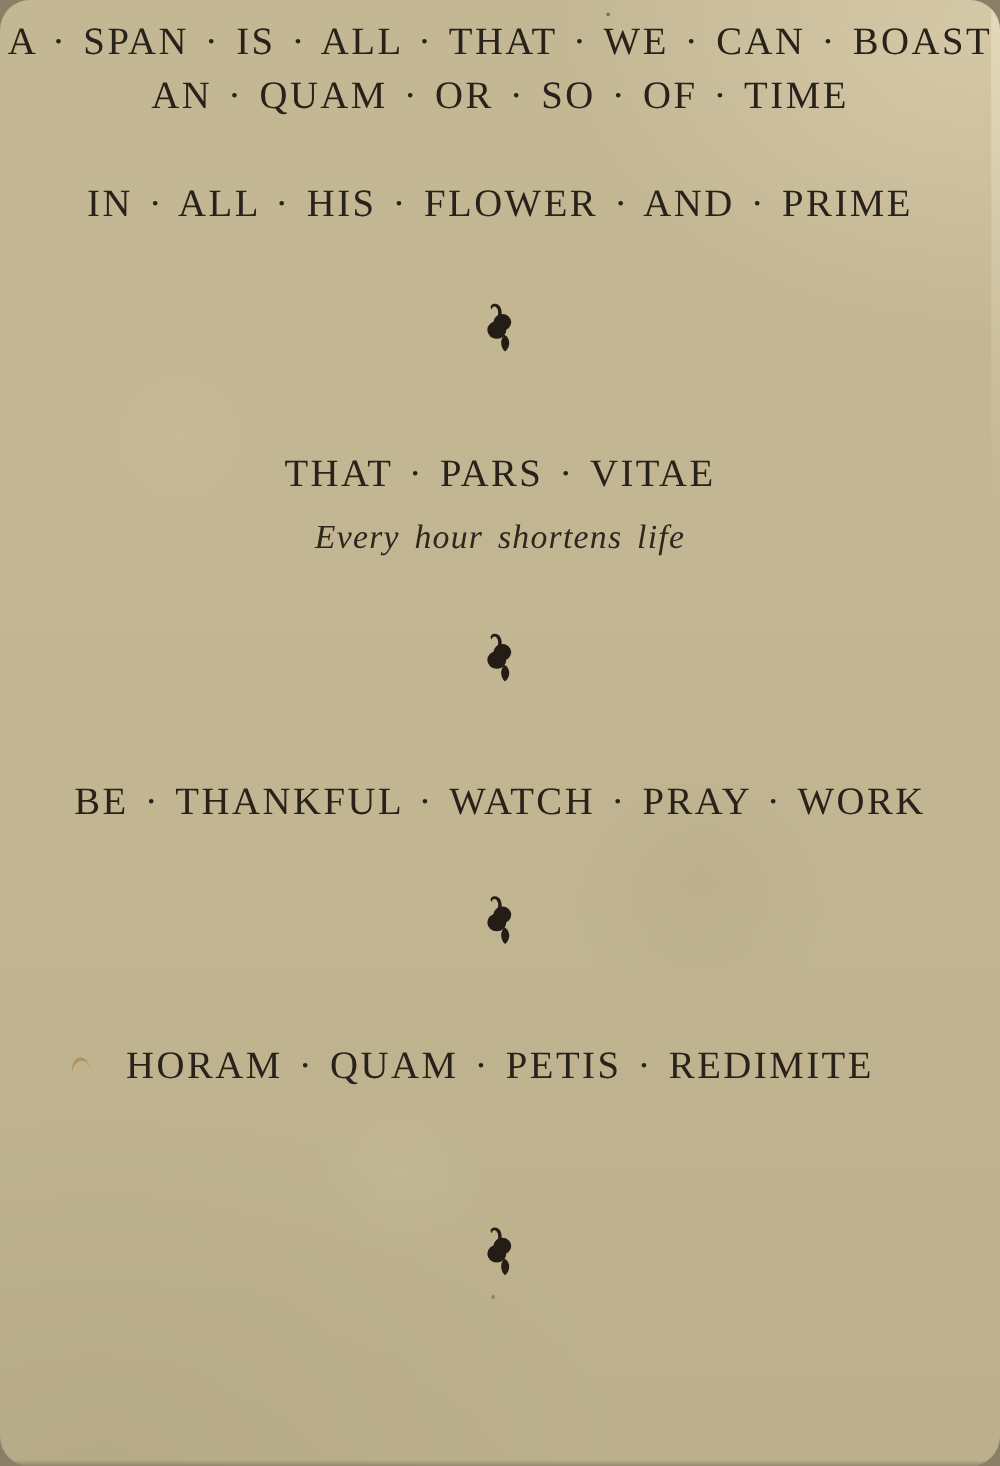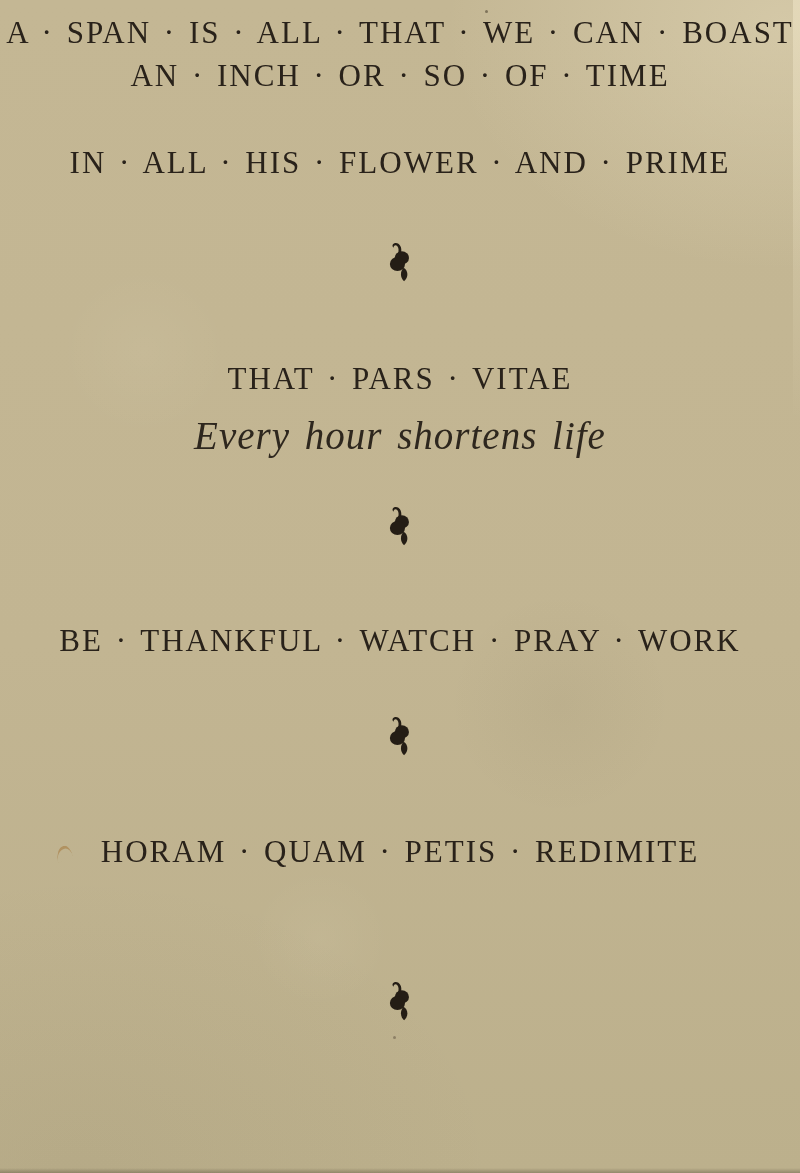--- a/index.html
+++ b/index.html
@@ -10,20 +10,21 @@
   }
   .page{
     position:relative;
     width:800px;height:1173px;
     overflow:hidden;
     background:
       radial-gradient(ellipse 520px 380px at 98% 2%, rgba(238,228,198,0.38), rgba(238,228,198,0) 65%),
       radial-gradient(ellipse 700px 500px at 10% 100%, rgba(80,70,50,0.06), rgba(80,70,50,0) 60%),
       linear-gradient(180deg, #c4b794 0%, #c2b592 55%, #bcb08c 100%);
     color:#2a231b;
+    border-radius:24px;
   }
   
   .page::before{
     content:"";
     position:absolute;inset:0;
     background:
       radial-gradient(circle 120px at 18% 30%, rgba(255,250,230,0.05), transparent 70%),
       radial-gradient(circle 160px at 70% 60%, rgba(60,50,35,0.04), transparent 70%),
       radial-gradient(circle 100px at 40% 80%, rgba(255,250,230,0.05), transparent 70%);
     pointer-events:none;
@@ -35,21 +36,21 @@
     line-height:1;
     letter-spacing:2px;
     word-spacing:3px;
     white-space:nowrap;
     color:#29221a;
   }
   .ital{
     position:absolute;left:0;width:100%;
     text-align:center;
     font-style:italic;
-    font-size:39px;
+    font-size:27px;
     line-height:1;
     letter-spacing:1px;
     word-spacing:4px;
     white-space:nowrap;
     color:#2e271e;
   }
   .orn{
     position:absolute;
     left:50%;
     transform:translateX(-55%);
@@ -98,21 +99,21 @@
     background:linear-gradient(0deg, rgba(70,62,45,0.35), rgba(70,62,45,0));
     pointer-events:none;
   }
 </style>
 </head>
 <body>
 
 <div class="page">
 
   <div class="caps v1">A · SPAN · IS · ALL · THAT · WE · CAN · BOAST</div>
-  <div class="caps v2">AN · INCH · OR · SO · OF · TIME</div>
+  <div class="caps v2">AN · QUAM · OR · SO · OF · TIME</div>
   <div class="caps v4">IN · ALL · HIS · FLOWER · AND · PRIME</div>
 
   <div class="orn o1">
     <svg viewBox="0 0 34 52" xmlns="http://www.w3.org/2000/svg" fill="#241d15">
       <path d="M20,15 C21.5,8 18,2.5 13,3 C9.5,3.5 8.5,7 11,8.6 C10.6,5.8 13.6,4.6 15.5,6.8 C17.3,9 17.3,12.4 16.3,15.4 Z"></path>
       <ellipse cx="21" cy="21" rx="8.6" ry="8"></ellipse>
       <ellipse cx="15.6" cy="28.4" rx="9.2" ry="8.6"></ellipse>
       <path d="M23,33 C28.6,36 29.6,44.4 23.6,49.4 C18.6,45 18.8,37 23,33 Z"></path>
     </svg>
   </div>

